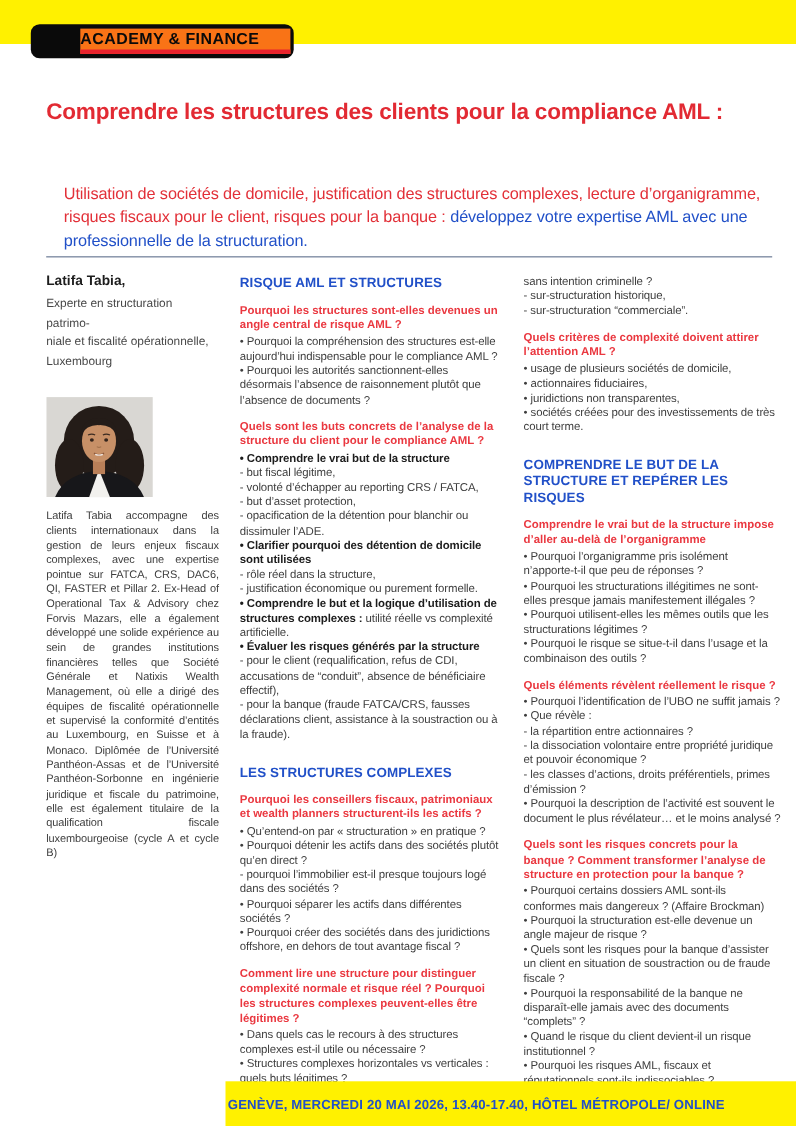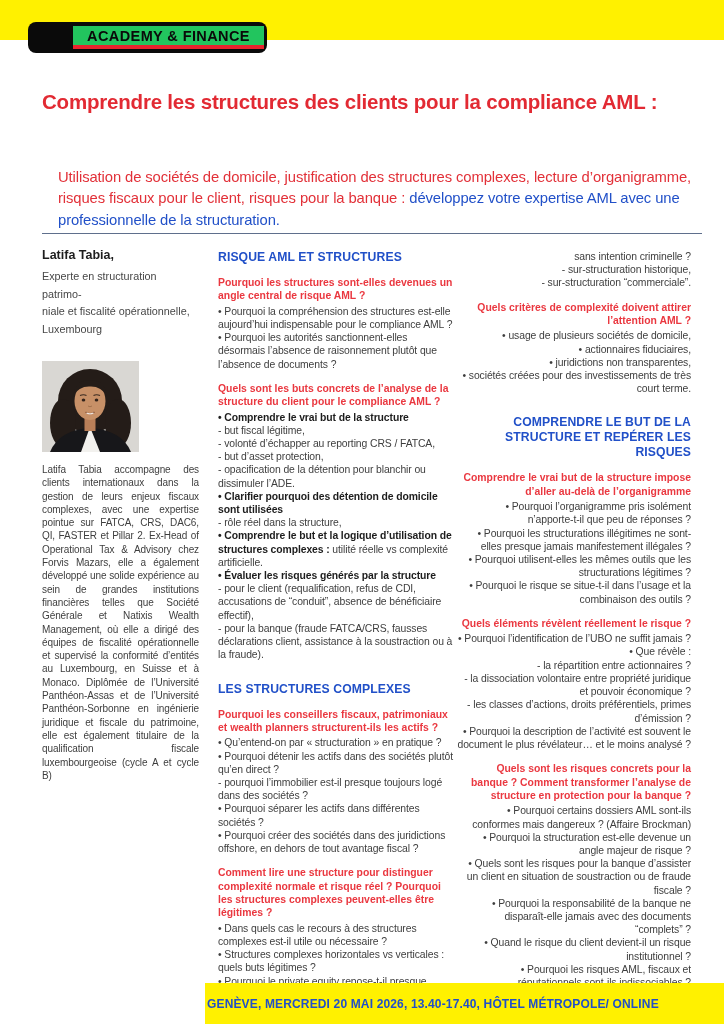--- a/index.html
+++ b/index.html
@@ -6,36 +6,36 @@
   .page{
     position:relative;width:724px;height:1024px;margin:0 auto;
     background:#ffffff;overflow:hidden;
     font-family:"Liberation Sans","DejaVu Sans",sans-serif;
     -webkit-font-smoothing:antialiased;
   }
   
   .top-band{position:absolute;left:0;top:0;width:724px;height:40px;background:#FFF100;}
   
   .logo-box{position:absolute;left:28px;top:22px;width:239px;height:31px;background:#0a0a0a;border-radius:8px;}
-  .logo-label{position:absolute;left:45px;right:3px;top:4px;bottom:4px;background:#22c55e;display:flex;align-items:center;justify-content:center;}
+  .logo-label{position:absolute;left:45px;right:3px;top:4px;bottom:4px;background:#f97316;display:flex;align-items:center;}
   .logo-label .txt{font-size:14.5px;font-weight:bold;color:#0a0a0a;letter-spacing:.4px;white-space:nowrap;margin-bottom:3px;}
   .logo-red-bar{position:absolute;left:0;right:0;bottom:0;height:4px;background:#E8232E;}
   
   .title{position:absolute;left:42px;top:74px;width:660px;font-weight:bold;font-size:20.5px;line-height:27px;letter-spacing:-.2px;}
   .title .t-red{display:block;color:#E22A33;}
   .title .t-blue{display:block;color:#2150C8;}
   .intro{position:absolute;left:58px;top:152px;width:640px;font-size:14.8px;line-height:21.5px;letter-spacing:-.1px;}
   .intro .i-red{color:#E23038;}
   .intro .i-blue{color:#2150C8;}
   .divider{position:absolute;left:42px;top:233px;width:660px;height:1px;background:#5F6F8C;}
   
   .col{position:absolute;top:248px;}
   .col-left{left:42px;width:157px;}
   .col-mid{left:218px;top:250px;width:236px;}
-  .col-right{left:457px;top:250px;width:234px;text-align:right;}
+  .col-right{left:476px;top:250px;width:234px;}
   
   .speaker-name{font-size:12.5px;font-weight:bold;color:#1d1d1d;margin:0 0 6px 0;}
   .speaker-role{font-size:10.8px;line-height:17.5px;color:#474747;white-space:pre-line;}
   .photo-wrap{margin-top:23px;width:97px;height:91px;overflow:hidden;}
   .speaker-bio{margin-top:11px;font-size:10px;line-height:13.3px;color:#3e3e3e;text-align:justify;letter-spacing:-.1px;}
   
   .blk{margin:0;}
   .blk.h{color:#2150C8;font-weight:bold;font-size:12.2px;line-height:15px;letter-spacing:.1px;margin:20px 0 11px 0;}
   .blk.h:first-child{margin-top:0;}
   .blk.sub{color:#EA3840;font-weight:bold;font-size:10.4px;line-height:13.4px;margin:11px 0 2px 0;}
@@ -102,20 +102,21 @@
       <div class="blk b">• Pourquoi la compréhension des structures est-elle aujourd’hui indispensable pour le compliance AML ?</div>
       <div class="blk b">• Pourquoi les autorités sanctionnent-elles désormais l’absence de raisonnement plutôt que l’absence de documents ?</div>
       <div class="blk sub">Quels sont les buts concrets de l’analyse de la structure du client pour le compliance AML ?</div>
       <div class="blk bb">• Comprendre le vrai but de la structure</div>
       <div class="blk d">- but fiscal légitime,</div>
       <div class="blk d">- volonté d’échapper au reporting CRS / FATCA,</div>
       <div class="blk d">- but d’asset protection,</div>
       <div class="blk d">- opacification de la détention pour blanchir ou dissimuler l’ADE.</div>
       <div class="blk bb">• Clarifier pourquoi des détention de domicile sont utilisées</div>
       <div class="blk d">- rôle réel dans la structure,</div>
+      <div class="blk d">- justification économique ou purement formelle.</div>
       <div class="blk bbr"><span class="bold">• Comprendre le but et la logique d’utilisation de structures complexes :</span> utilité réelle vs complexité artificielle.</div>
       <div class="blk bb">• Évaluer les risques générés par la structure</div>
       <div class="blk d">- pour le client (requalification, refus de CDI, accusations de “conduit”, absence de bénéficiaire effectif),</div>
       <div class="blk d">- pour la banque (fraude FATCA/CRS, fausses déclarations client, assistance à la soustraction ou à la fraude).</div>
       <div class="blk h">LES STRUCTURES COMPLEXES</div>
       <div class="blk sub">Pourquoi les conseillers fiscaux, patrimoniaux et wealth planners structurent-ils les actifs ?</div>
       <div class="blk b">• Qu’entend-on par « structuration » en pratique ?</div>
       <div class="blk b">• Pourquoi détenir les actifs dans des sociétés plutôt qu’en direct ?</div>
       <div class="blk d">- pourquoi l’immobilier est-il presque toujours logé dans des sociétés ?</div>
       <div class="blk b">• Pourquoi séparer les actifs dans différentes sociétés ?</div>

